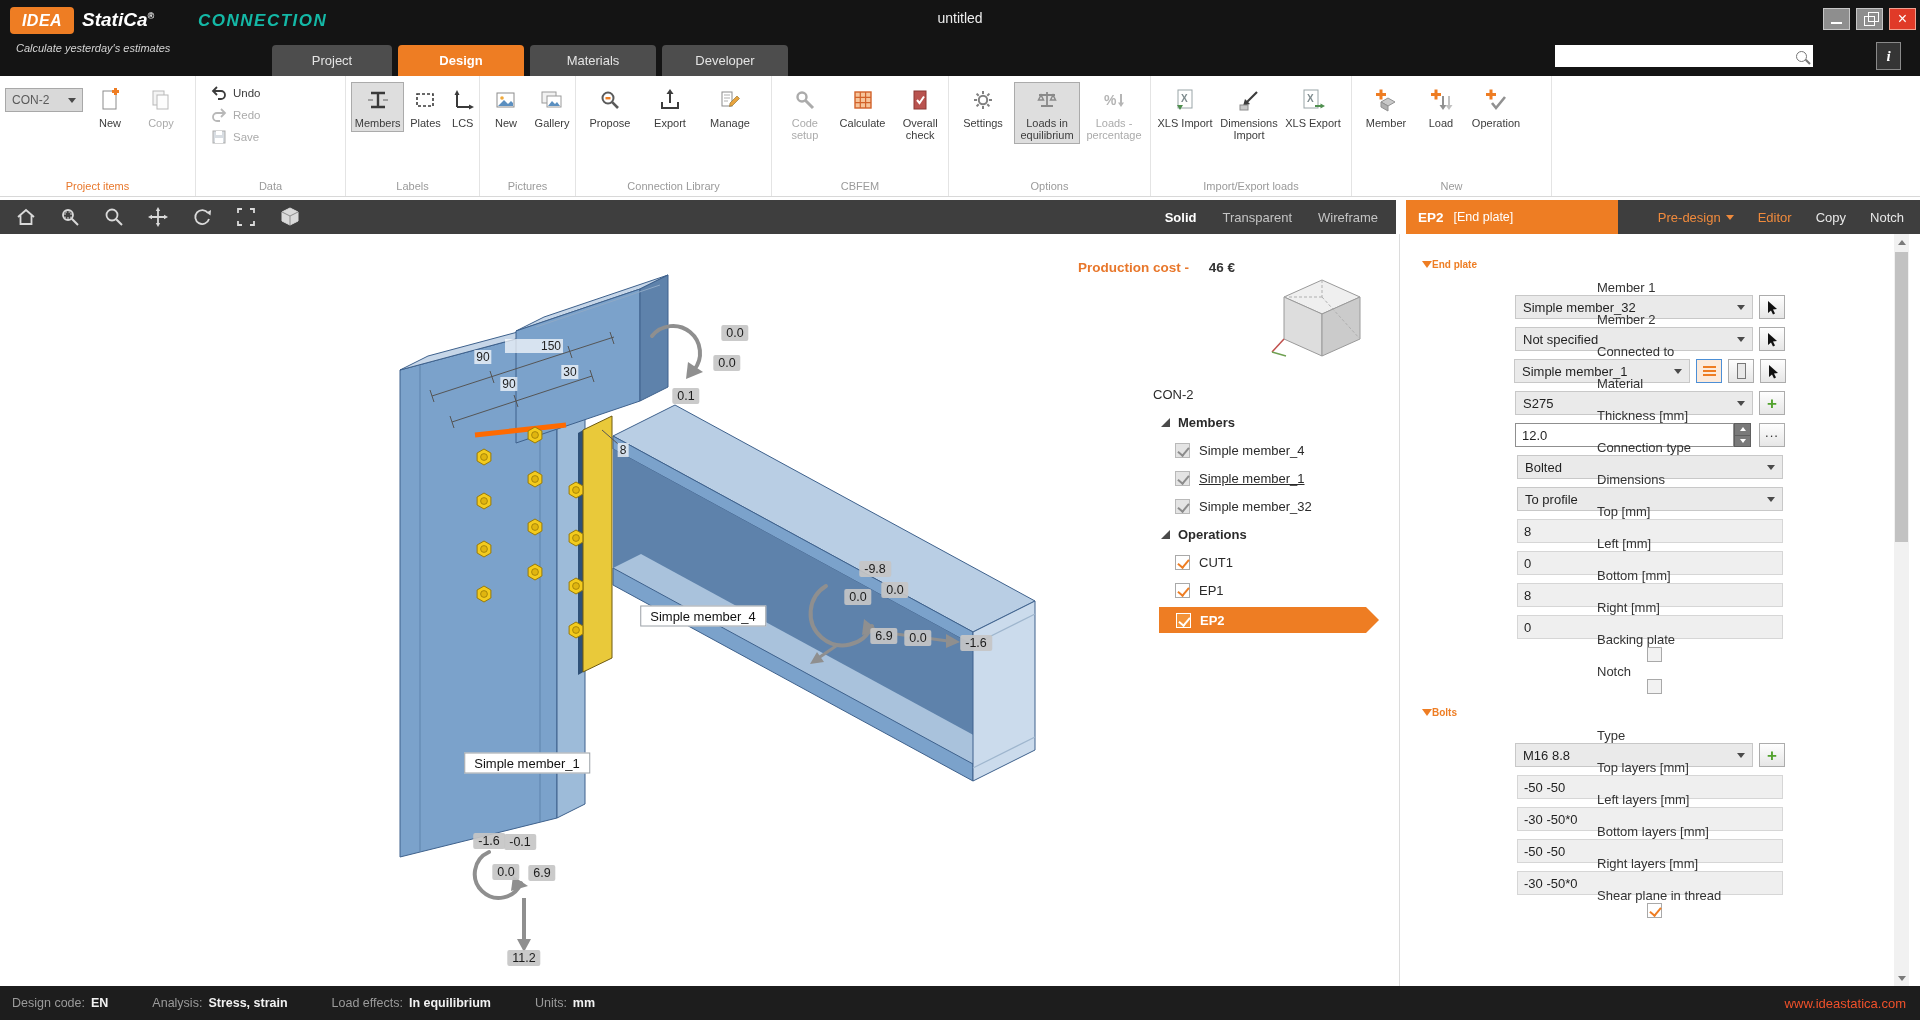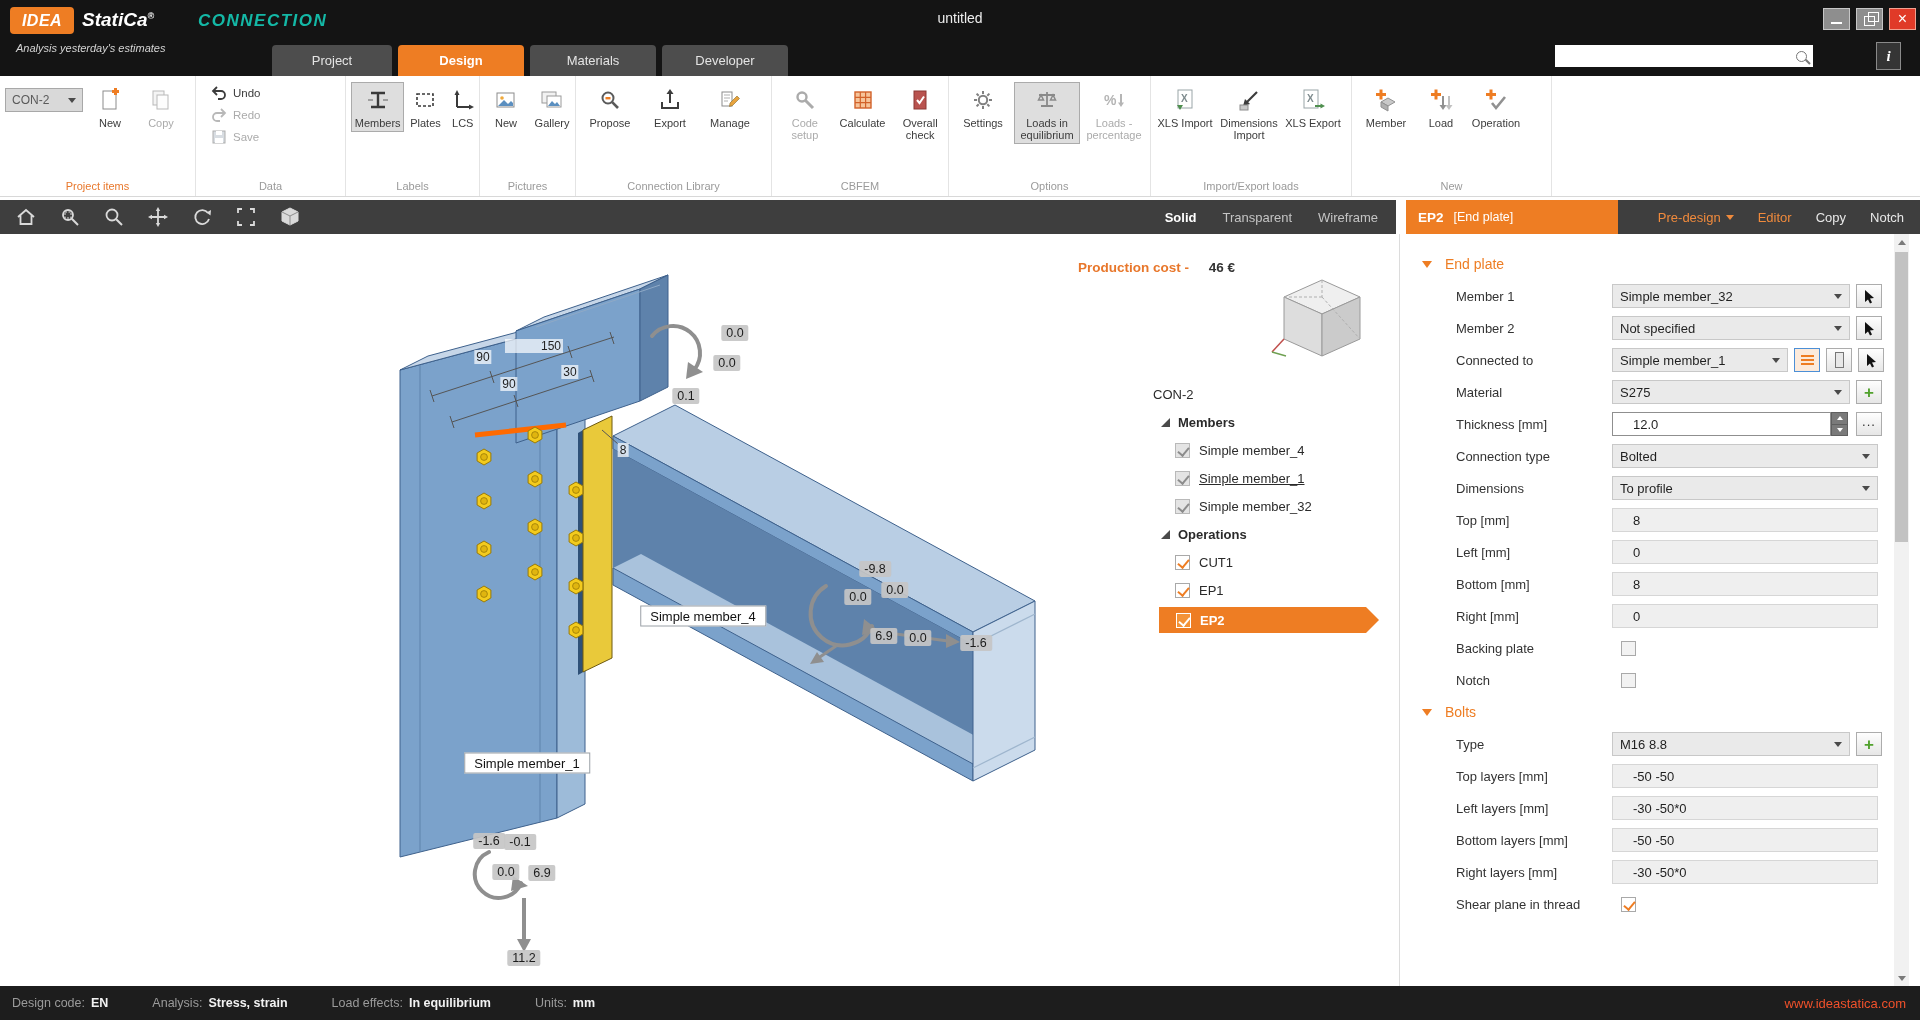--- a/index.html
+++ b/index.html
@@ -102,31 +102,31 @@
   .cb.gray i{border-color:#8C8C8C;}
   .cb.orange i{border-color:#EE7D23;}
   .cb.filled{background:#F49338;border-color:#FFF;}
   .cb.filled i{border-color:#fff;}
   .cb.empty{background:#F2F2F2;}
   
   .rp{position:absolute;left:1406px;top:234px;width:488px;height:752px;background:#fff;padding-top:14px;box-sizing:border-box;}
   .psec{display:flex;align-items:center;height:32px;}
   .psec .tri{margin-left:16px;width:0;height:0;border-left:5px solid transparent;border-right:5px solid transparent;
              border-top:7px solid #EE7D23;}
-  .psec .tx{margin-left:13px;color:#EE7D23;font-weight:normal;font-size:14px;}
-  .prow{height:32px;display:flex;align-items:center;}
+  .psec .tx{margin-left:0;color:#EE7D23;font-weight:bold;font-size:10px;}
+  .prow{height:32px;display:flex;align-items:center;flex-direction:column;}
   .plabel{width:206px;padding-left:50px;font-size:13px;color:#333;box-sizing:border-box;flex:none;}
   .pctl{display:flex;align-items:center;gap:6px;}
   .dd{height:24px;background:#EAEAEA;border:1px solid #C8C8C8;display:flex;align-items:center;padding:0 7px;
       font-size:13px;color:#1F1F1F;box-sizing:border-box;width:238px;}
   .dd .sp{flex:1;overflow:hidden;white-space:nowrap;}
   .dd.wide{width:266px;}
   .dd.narrow{width:176px;}
   .tin{height:24px;width:266px;background:#EFEFEF;border:1px solid #D6D6D6;font-family:"Liberation Sans",sans-serif;
-       font-size:13px;padding:0 20px;box-sizing:border-box;color:#1F1F1F;outline:none;}
+       font-size:13px;padding:0 6px;box-sizing:border-box;color:#1F1F1F;outline:none;}
   .tin.thick{width:219px;background:#fff;border-color:#8F8F8F;}
   .stp{width:17px;height:24px;display:flex;flex-direction:column;border:1px solid #5F5F5F;box-sizing:border-box;}
   .stp div{flex:1;background:#7A7A7A;display:flex;align-items:center;justify-content:center;}
   .stp div+div{border-top:1px solid #5F5F5F;}
   .tri-up-w{width:0;height:0;border-left:3.5px solid transparent;border-right:3.5px solid transparent;
             border-bottom:4.5px solid #fff;display:block;}
   .tri-dn-w{width:0;height:0;border-left:3.5px solid transparent;border-right:3.5px solid transparent;
             border-top:4.5px solid #fff;display:block;}
   .sqbtn{width:26px;height:24px;background:linear-gradient(#FEFEFE,#E6E6E6);border:1px solid #ACACAC;
          display:flex;align-items:center;justify-content:center;box-sizing:border-box;flex:none;}
@@ -154,21 +154,21 @@
 </style>
 </head>
 <body>
 
 <div class="hdr">
   <div class="logo">
       <span>IDEA</span>
     </div>
   <div class="statica"><span>StatiCa</span><sup>®</sup></div>
   <div class="conn">CONNECTION</div>
-  <div class="tagline">Analysis yesterday's estimates</div>
+  <div class="tagline">Calculate yesterday's estimates</div>
   <div class="doc-title">untitled</div>
   <div class="winbtns">
     <div class="wb">
         <span class="ic-min"></span>
       </div>
     <div class="wb">
         <span class="ic-restore"></span>
       </div>
     <div class="wb close">
         <span class="ic-x">×</span>

